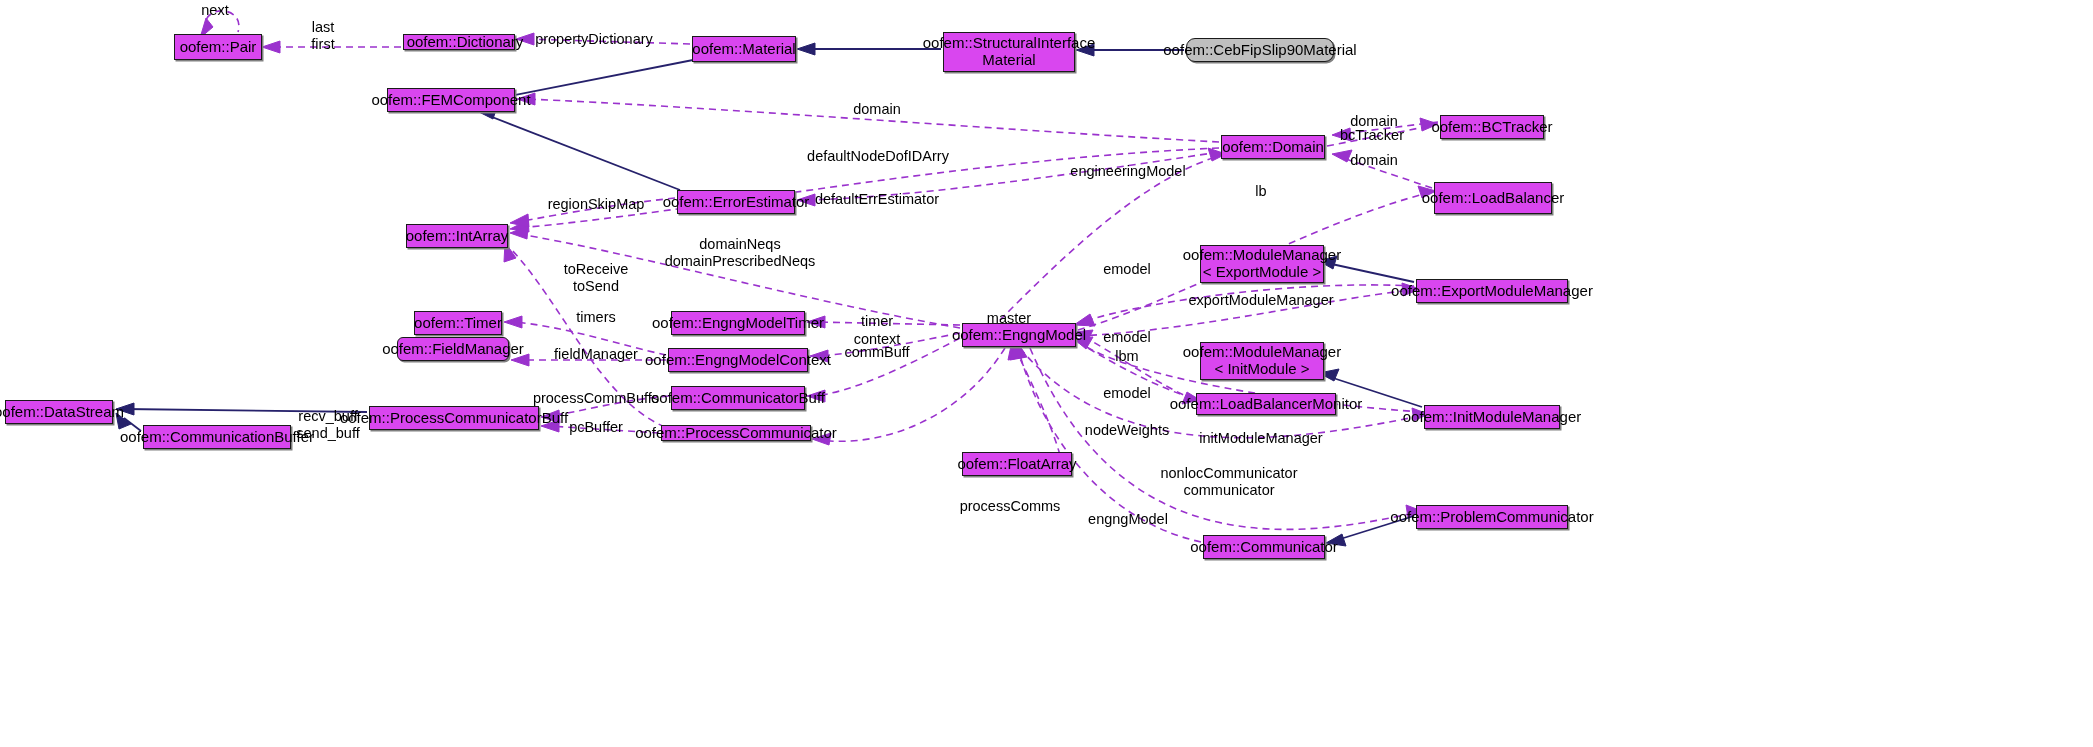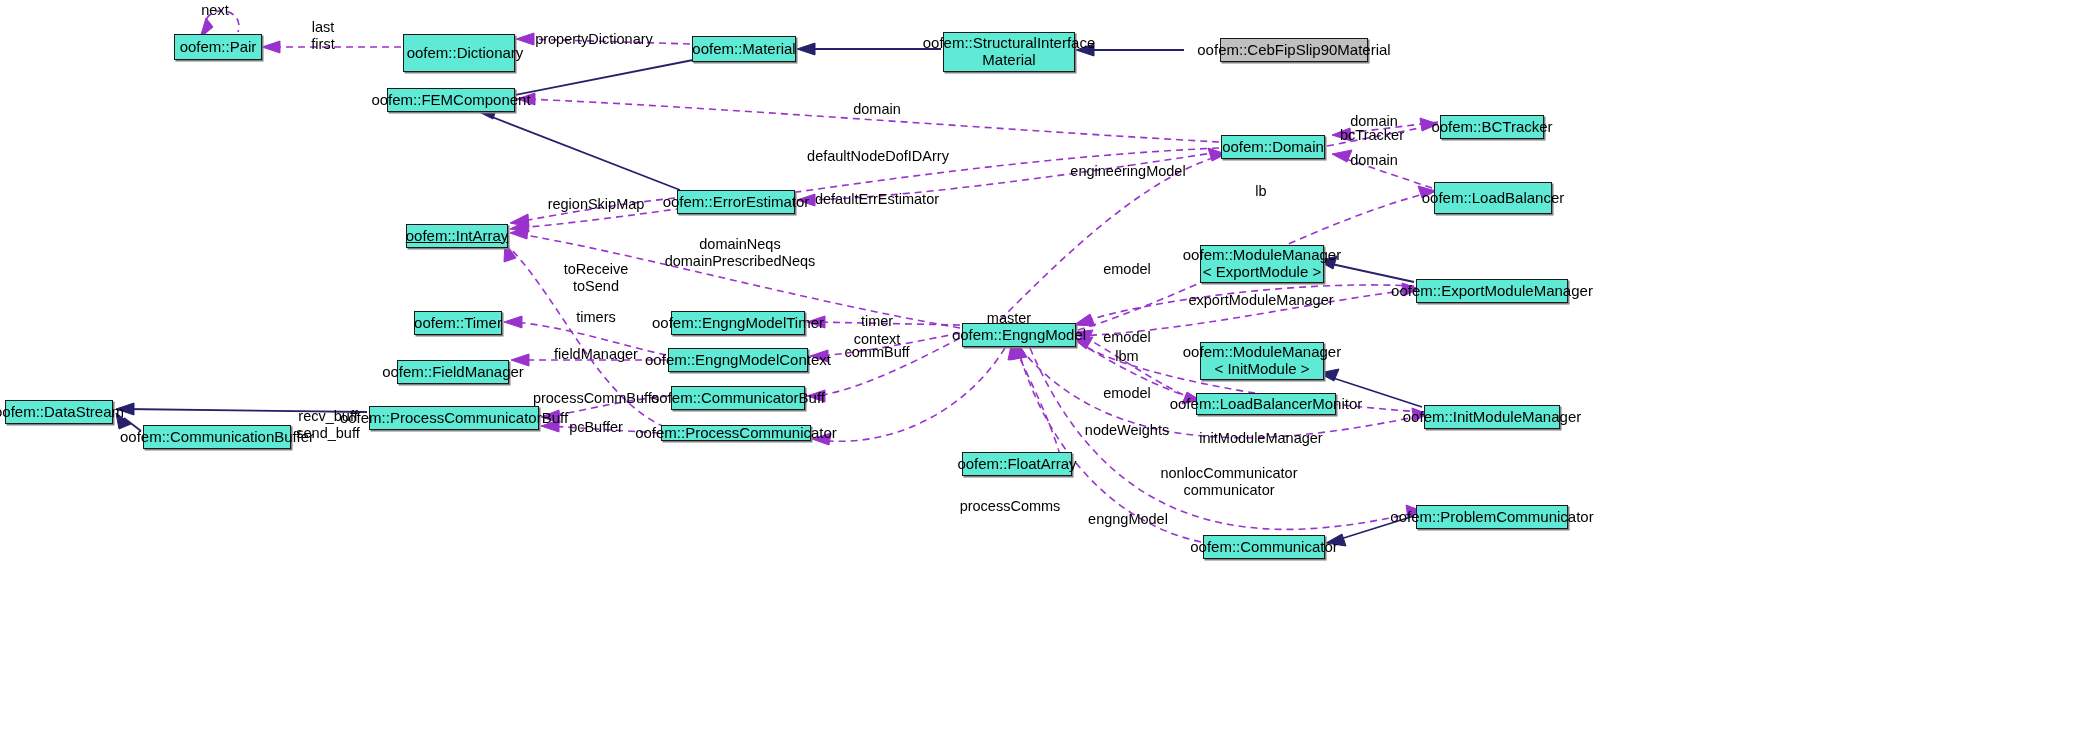--- a/index.html
+++ b/index.html
@@ -19,21 +19,21 @@
     position: absolute;
     left: 0;
     top: 0;
     width: 2093px;
     height: 747px;
   }
   .node {
     position: absolute;
     box-sizing: border-box;
     border: 1px solid #1a1a1a;
-    background: #5eead4;
+    background: #d946ef;
     color: #000000;
     font-size: 15px;
     line-height: 1.12;
     text-align: center;
     display: flex;
     align-items: center;
     justify-content: center;
     white-space: pre;
     box-shadow: 1.5px 1.5px 0 0 #808080;
   }
@@ -214,40 +214,40 @@
         <polygon points="116,413 131,424 119,429" fill="#26216b" stroke="#26216b"></polygon>
       </g>
       <g>
         <path d="M 1414 516 L 1334 541" fill="none" stroke="#26216b" stroke-width="1.8"></path>
         <polygon points="1326,543 1342,534 1346,546" fill="#26216b" stroke="#26216b"></polygon>
       </g>
     </svg>
 
   <div id="node-layer">
       <div class="node" style="left: 174px; top: 34px; width: 88px; height: 26px;">oofem::Pair</div>
-      <div class="node" style="left: 403px; top: 34px; width: 112px; height: 38px; padding-left: 12px;">oofem::Dictionary</div>
+      <div class="node" style="left: 403px; top: 34px; width: 112px; height: 16px; padding-left: 12px;">oofem::Dictionary</div>
       <div class="node" style="left: 692px; top: 36px; width: 104px; height: 26px;">oofem::Material</div>
       <div class="node" style="left: 943px; top: 32px; width: 132px; height: 40px;">oofem::StructuralInterface
 Material</div>
-      <div class="node highlight" style="left: 1220px; top: 38px; width: 148px; height: 24px;">oofem::CebFipSlip90Material</div>
+      <div class="node highlight" style="left: 1186px; top: 38px; width: 148px; height: 24px; border-radius: 9px;">oofem::CebFipSlip90Material</div>
       <div class="node" style="left: 387px; top: 88px; width: 128px; height: 24px;">oofem::FEMComponent</div>
       <div class="node" style="left: 1440px; top: 115px; width: 104px; height: 24px;">oofem::BCTracker</div>
       <div class="node" style="left: 1221px; top: 135px; width: 104px; height: 24px;">oofem::Domain</div>
       <div class="node" style="left: 1434px; top: 182px; width: 118px; height: 32px;">oofem::LoadBalancer</div>
       <div class="node" style="left: 677px; top: 190px; width: 118px; height: 24px;">oofem::ErrorEstimator</div>
-      <div class="node" style="left: 406px; top: 224px; width: 102px; height: 24px; text-decoration: underline;">oofem::IntArray</div>
+      <div class="node" style="left: 406px; top: 224px; width: 102px; height: 24px;">oofem::IntArray</div>
       <div class="node" style="left: 1200px; top: 245px; width: 124px; height: 38px;">oofem::ModuleManager
 &lt; ExportModule &gt;</div>
       <div class="node" style="left: 1416px; top: 279px; width: 152px; height: 24px;">oofem::ExportModuleManager</div>
       <div class="node" style="left: 671px; top: 311px; width: 134px; height: 24px;">oofem::EngngModelTimer</div>
       <div class="node" style="left: 962px; top: 323px; width: 114px; height: 24px;">oofem::EngngModel</div>
       <div class="node" style="left: 414px; top: 311px; width: 88px; height: 24px;">oofem::Timer</div>
       <div class="node" style="left: 1200px; top: 342px; width: 124px; height: 38px;">oofem::ModuleManager
 &lt; InitModule &gt;</div>
-      <div class="node" style="left: 397px; top: 360px; width: 112px; height: 24px;">oofem::FieldManager</div>
+      <div class="node" style="left: 397px; top: 337px; width: 112px; height: 24px; border-radius: 6px;">oofem::FieldManager</div>
       <div class="node" style="left: 668px; top: 348px; width: 140px; height: 24px;">oofem::EngngModelContext</div>
       <div class="node" style="left: 1196px; top: 393px; width: 140px; height: 22px;">oofem::LoadBalancerMonitor</div>
       <div class="node" style="left: 1424px; top: 405px; width: 136px; height: 24px;">oofem::InitModuleManager</div>
       <div class="node" style="left: 671px; top: 386px; width: 134px; height: 24px;">oofem::CommunicatorBuff</div>
       <div class="node" style="left: 5px; top: 400px; width: 108px; height: 24px;">oofem::DataStream</div>
       <div class="node" style="left: 369px; top: 406px; width: 170px; height: 24px;">oofem::ProcessCommunicatorBuff</div>
       <div class="node" style="left: 143px; top: 425px; width: 148px; height: 24px;">oofem::CommunicationBuffer</div>
       <div class="node" style="left: 661px; top: 425px; width: 150px; height: 16px;">oofem::ProcessCommunicator</div>
       <div class="node" style="left: 962px; top: 452px; width: 110px; height: 24px;">oofem::FloatArray</div>
       <div class="node" style="left: 1416px; top: 505px; width: 152px; height: 24px;">oofem::ProblemCommunicator</div>

